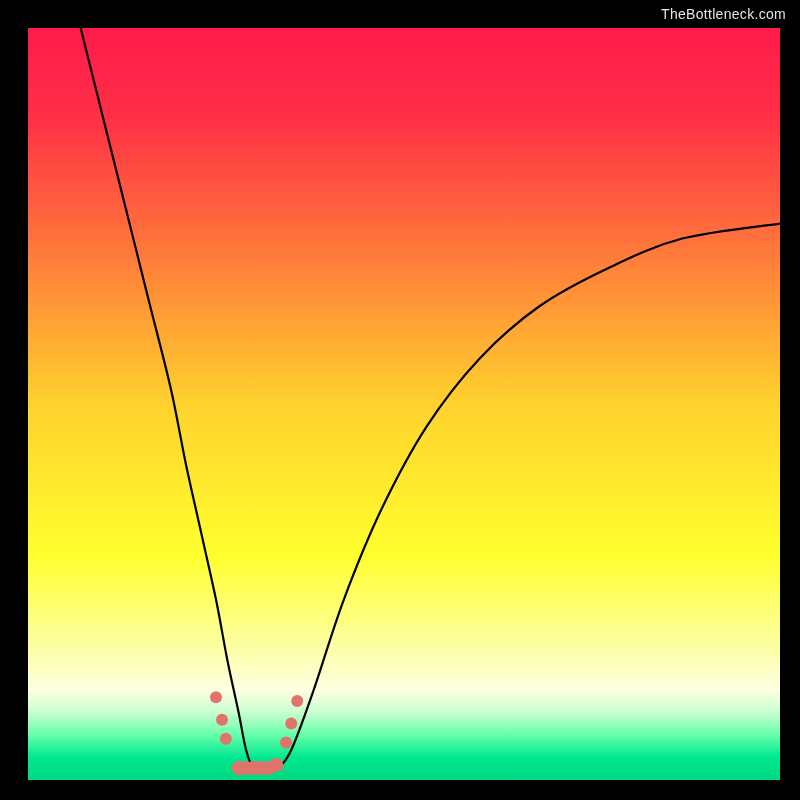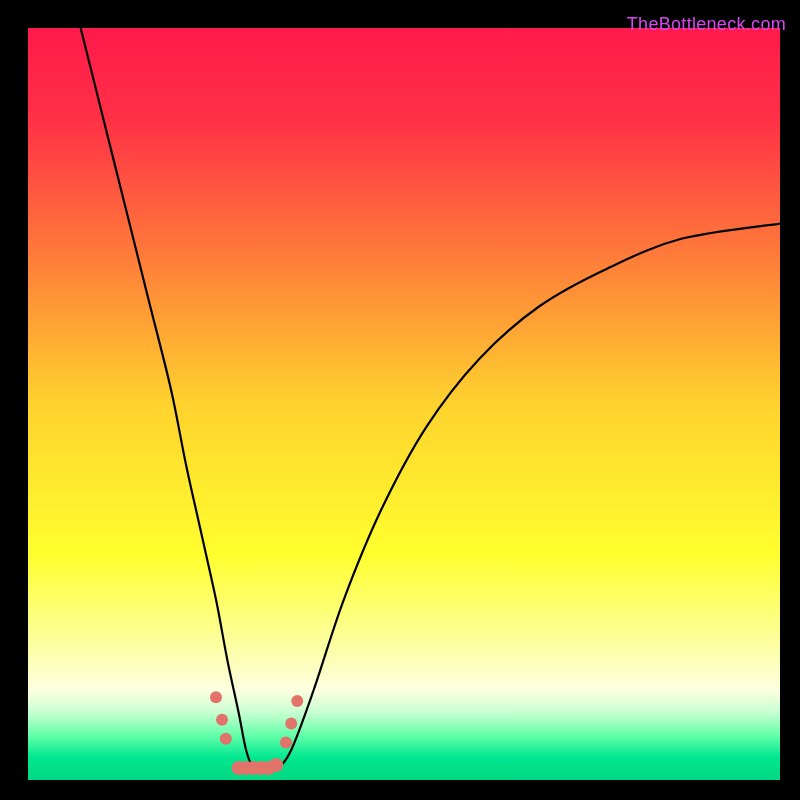--- a/index.html
+++ b/index.html
@@ -22,24 +22,24 @@
   }
   .gradient-bg {
     position: absolute;
     left: 0;
     top: 0;
     width: 100%;
     height: 100%;
   }
   .watermark {
     position: absolute;
-    top: 14px;
+    top: 6px;
     right: 14px;
-    color: #d946ef;
-    font-size: 18px;
+    color: #e5e5e5;
+    font-size: 14px;
     font-weight: 500;
     letter-spacing: 0.3px;
   }
   svg.curve {
     position: absolute;
     left: 0;
     top: 0;
     width: 100%;
     height: 100%;
   }

